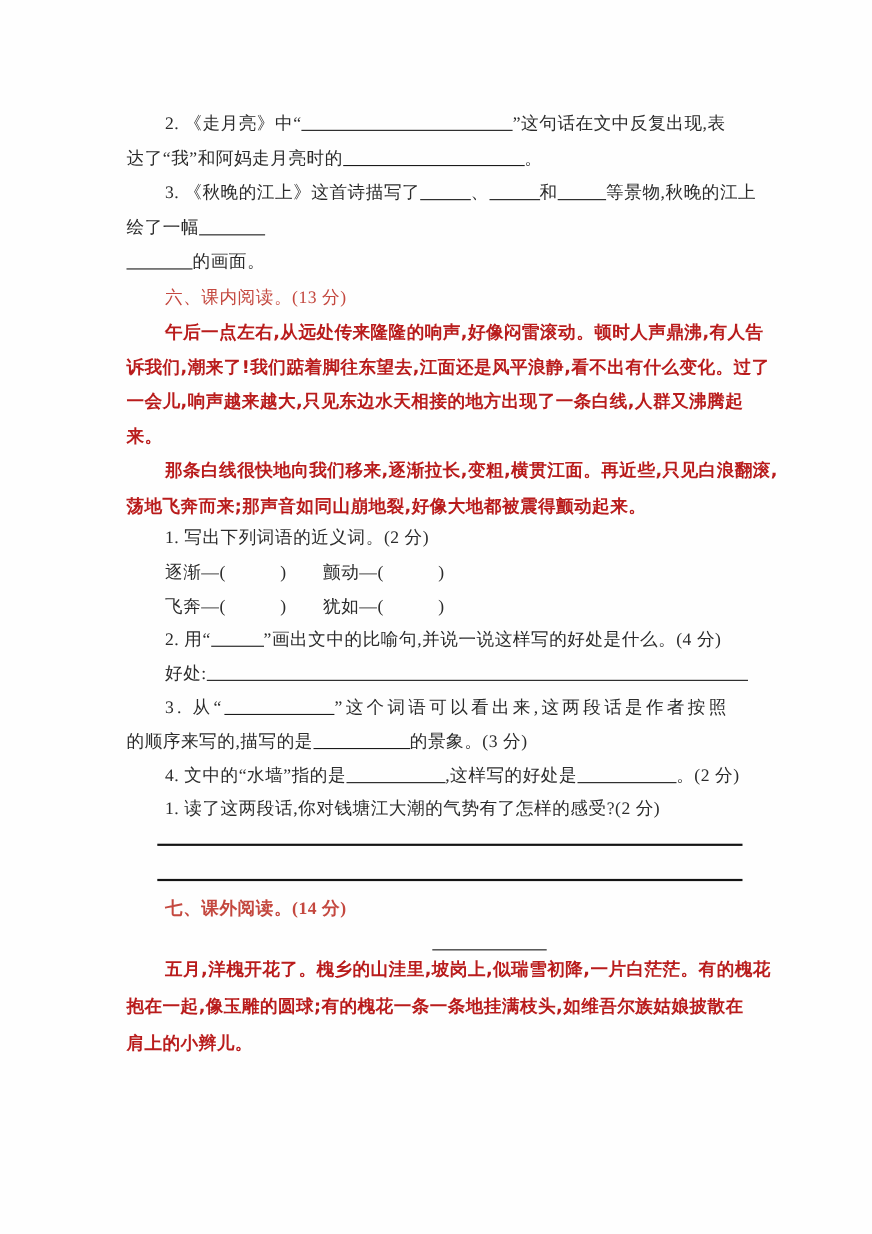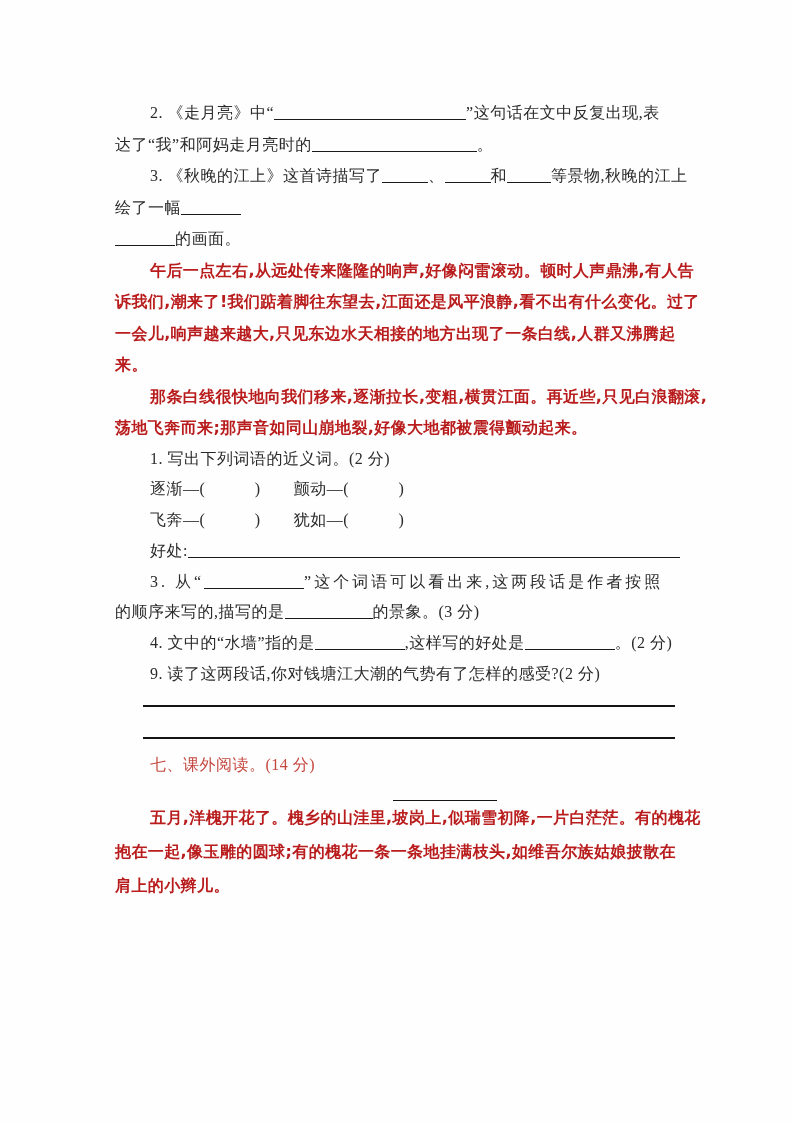--- a/index.html
+++ b/index.html
@@ -27,21 +27,21 @@
   .blank{
     display:inline-block;
     border-bottom:1px solid #1a1a1a;
     height:14px;
     margin-bottom:-2px;
   }
   
   .ans-line{border-bottom:2px solid #141414;margin-left:28px;width:532px;}
   .a1{height:15px;}
   .a2{height:30px;}
-  .sec7-head{margin-top:10px;}
+  .sec7-head{margin-top:10px;font-weight:bold;}
   .title-blank{height:20px;border-bottom:1.5px solid #141414;width:104px;margin-left:278px;}
 </style>
 </head>
 <body>
 
 <div class="page">
 
   <div class="line r1 serif indent">
     <span>2. 《走月亮》中“</span><span class="blank" style="width:192px"></span><span>”这句话在文中反复出现,表</span>
   </div>
@@ -52,51 +52,57 @@
   <div class="line r1 serif indent">
     <span>3. 《秋晚的江上》这首诗描写了</span><span class="blank" style="width:46px"></span><span>、</span><span class="blank" style="width:46px"></span><span>和</span><span class="blank" style="width:44px"></span><span>等景物,秋晚的江上</span>
   </div>
   <div class="line r1 serif">
     <span>绘了一幅</span><span class="blank" style="width:60px"></span>
   </div>
   <div class="line r1 serif">
     <span class="blank" style="width:60px"></span><span>的画面。</span>
   </div>
 
+  <div class="line r1 serif indent red">
+    <span>六、课内阅读。(13 分)</span>
+  </div>
 
   <div class="line r1 sans indent"><span>午后一点左右,从远处传来隆隆的响声,好像闷雷滚动。顿时人声鼎沸,有人告</span></div>
   <div class="line r1 sans"><span>诉我们,潮来了!我们踮着脚往东望去,江面还是风平浪静,看不出有什么变化。过了</span></div>
   <div class="line r1 sans"><span>一会儿,响声越来越大,只见东边水天相接的地方出现了一条白线,人群又沸腾起</span></div>
   <div class="line r1 sans"><span>来。</span></div>
   <div class="line r1 sans indent"><span>那条白线很快地向我们移来,逐渐拉长,变粗,横贯江面。再近些,只见白浪翻滚,</span></div>
   <div class="line r1 sans"><span>荡地飞奔而来;那声音如同山崩地裂,好像大地都被震得颤动起来。</span></div>
 
   <div class="line r2 serif indent">
     <span>1. 写出下列词语的近义词。(2 分)</span>
   </div>
   <div class="line r2 serif indent">
     <span>逐渐—(　　　)　　颤动—(　　　)</span>
   </div>
   <div class="line r2 serif indent">
     <span>飞奔—(　　　)　　犹如—(　　　)</span>
   </div>
   <div class="line r2 serif indent">
+    <span>2. 用“</span><span class="blank" style="width:48px"></span><span>”画出文中的比喻句,并说一说这样写的好处是什么。(4 分)</span>
+  </div>
+  <div class="line r2 serif indent">
     <span>好处:</span><span class="blank" style="width:492px"></span>
   </div>
   <div class="line r2 serif indent tracked">
     <span>3. 从“</span><span class="blank" style="width:100px"></span><span>”这个词语可以看出来,这两段话是作者按照</span>
   </div>
   <div class="line r2 serif">
     <span>的顺序来写的,描写的是</span><span class="blank" style="width:88px"></span><span>的景象。(3 分)</span>
   </div>
   <div class="line r2 serif indent">
     <span>4. 文中的“水墙”指的是</span><span class="blank" style="width:90px"></span><span>,这样写的好处是</span><span class="blank" style="width:90px"></span><span>。(2 分)</span>
   </div>
   <div class="line r2 serif indent">
-    <span>9. 读了这两段话,你对钱塘江大潮的气势有了怎样的感受?(2 分)</span>
+    <span>1. 读了这两段话,你对钱塘江大潮的气势有了怎样的感受?(2 分)</span>
   </div>
 
   <div class="ans-line a1"></div>
   <div class="ans-line a2"></div>
 
   <div class="line r1 serif indent red sec7-head">
     <span>七、课外阅读。(14 分)</span>
   </div>
 
   <div class="title-blank"></div>

